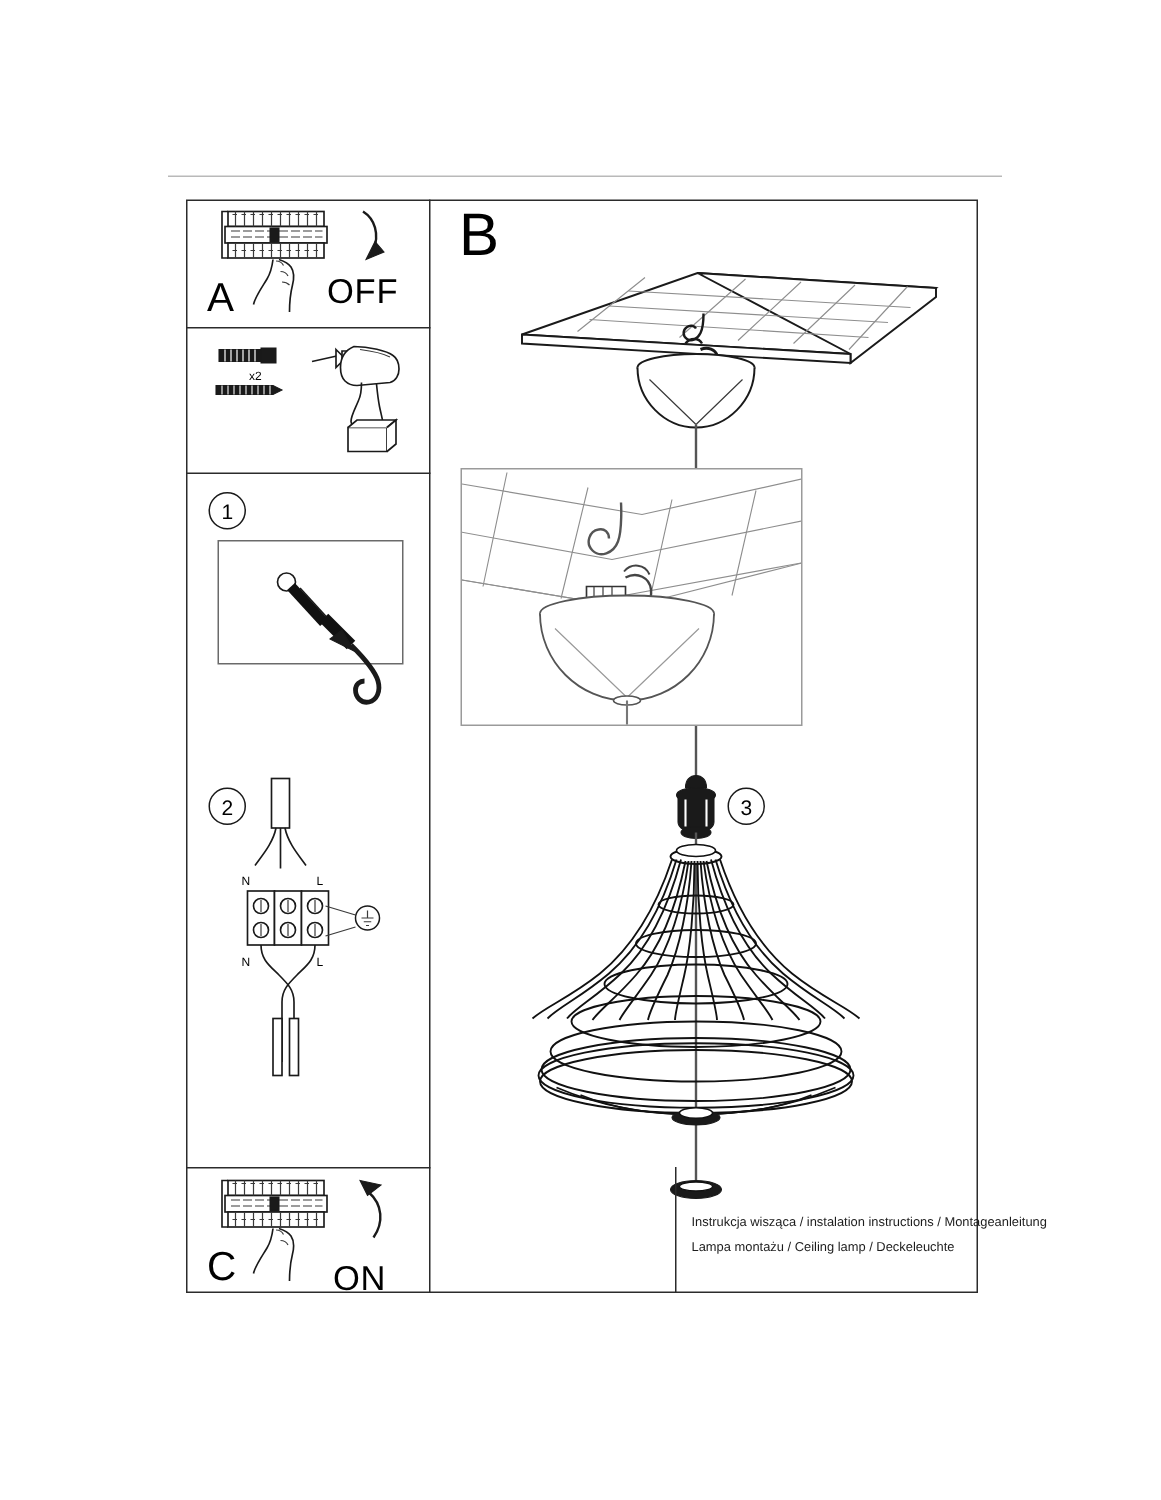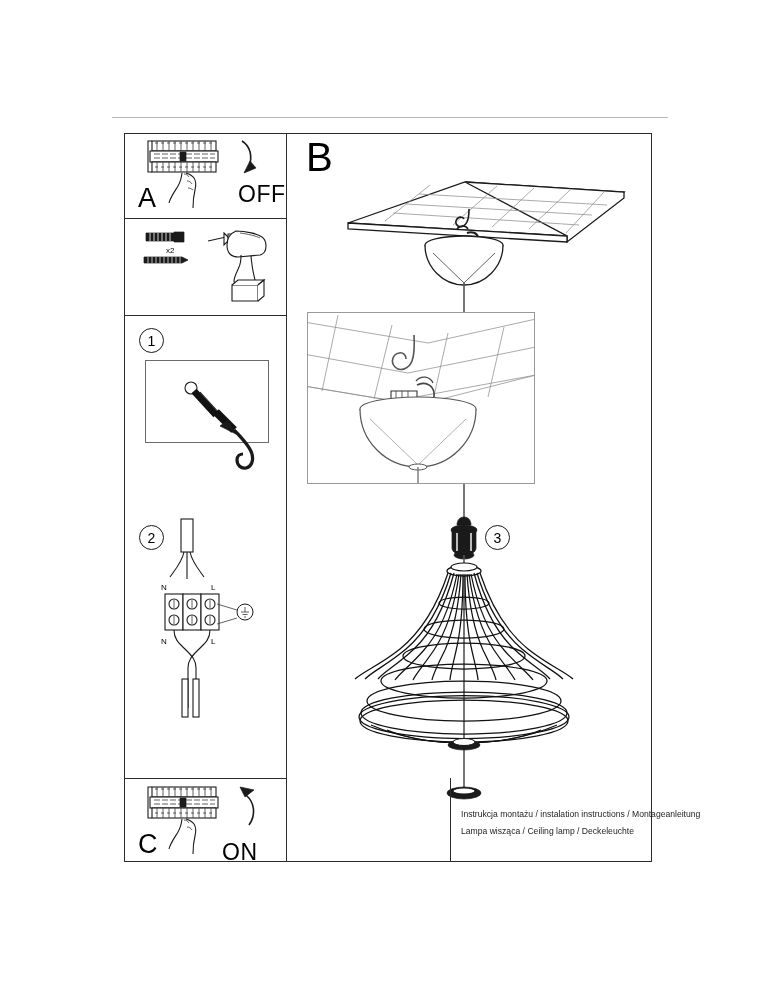--- a/index.html
+++ b/index.html
@@ -63,21 +63,21 @@
 <div class="page">
 
   <div class="top-rule"></div>
 
   <div class="frame"></div>
 
   <div class="left-col">
 
     <div class="cell cell-a">
       <div class="big-letter" style="left:14px;top:52px;">A</div>
-      <div class="word" style="left:94px;top:48px;margin-left:20px;">OFF</div>
+      <div class="word" style="left:94px;top:48px;">OFF</div>
 
       <svg style="position:absolute;left:0;top:0;" width="163" height="86" viewBox="0 0 163 86">
 
         <g class="ln">
           <rect x="28" y="8" width="64" height="10" class="fill-w"></rect>
           <rect x="26" y="18" width="68" height="11" class="fill-w"></rect>
           <rect x="28" y="29" width="64" height="10" class="fill-w"></rect>
 
           <g class="ln-thin">
             <path d="M33 8v10M39 8v10M45 8v10M51 8v10M57 8v10M63 8v10M69 8v10M75 8v10M81 8v10M87 8v10"></path>
@@ -360,17 +360,17 @@
           <ellipse cx="110" cy="96" rx="58" ry="12" fill="#fff" stroke="#555" stroke-width="1.2"></ellipse>
           <path d="M52 96c0 32 26 58 58 58c32 0 58-26 58-58" fill="#fff" stroke="#555" stroke-width="1.2"></path>
           <path d="M62 106l48 46M158 106l-48 46" stroke="#9a9a9a" stroke-width=".8" fill="none"></path>
           <ellipse cx="110" cy="154" rx="9" ry="3" fill="#fff" stroke="#555" stroke-width="1"></ellipse>
         </g>
         <line x1="110" y1="154" x2="110" y2="172" stroke="#777" stroke-width="1.4"></line>
       </svg>
     </div>
 
     <div class="footer">
-      <div class="f-line f1">Instrukcja montażu / instalation instructions / Montageanleitung</div>
-      <div class="f-line f2">Lampa wisząca / Ceiling lamp / Deckeleuchte</div>
+      <div class="f-line f1">Instrukcja wisząca / instalation instructions / Montageanleitung</div>
+      <div class="f-line f2">Lampa montażu / Ceiling lamp / Deckeleuchte</div>
     </div>
   </div>
 </div>
 
 </body></html>

